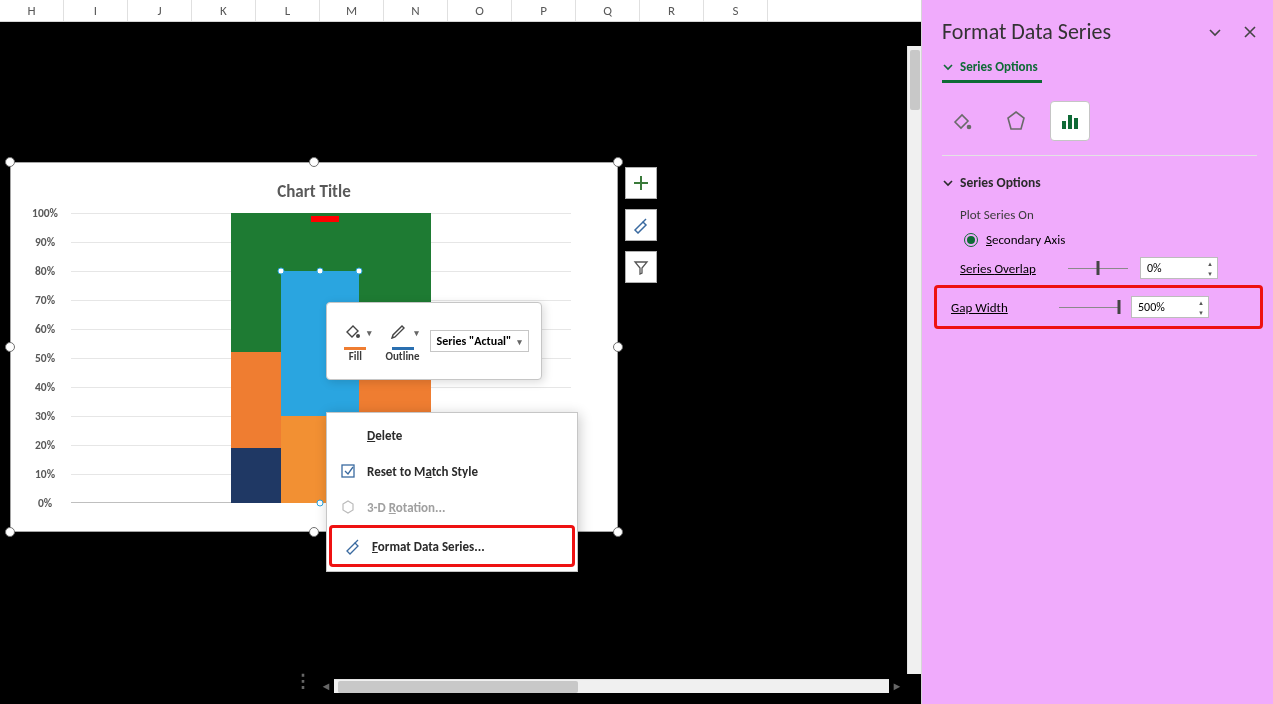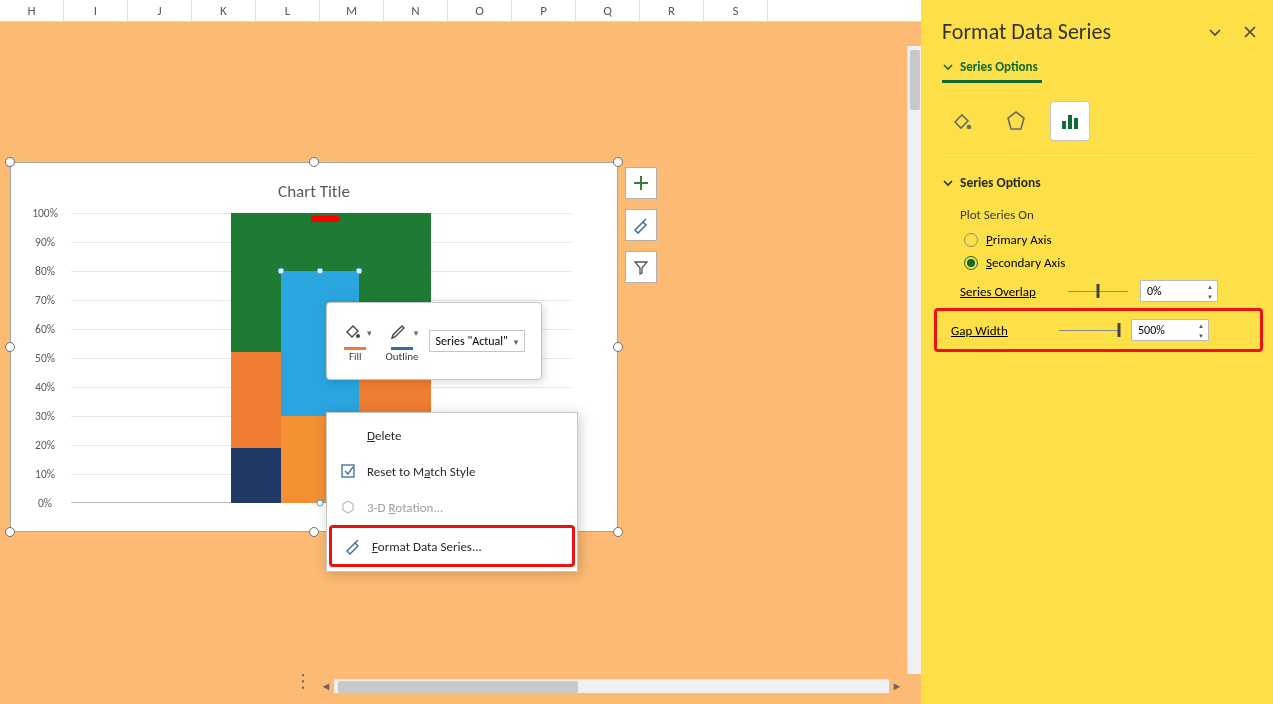--- a/index.html
+++ b/index.html
@@ -8,21 +8,21 @@
 .app { display: flex; width: 100%; height: 100%; }
 
 
 .sheet-area { flex: 1; position: relative; background: #fff; }
 
 
 .col-headers { display: flex; height: 22px; background: #fff; border-bottom: 1px solid #d6d6d6; }
 .col-headers .ch { width: 64px; text-align: center; font-size: 13px; color: #595959; border-right: 1px solid #e0e0e0; line-height: 22px; }
 
 
-.grid { position: relative; height: calc(100% - 22px); background: #fdba74; }
+.grid { position: relative; height: calc(100% - 22px); background: #000000; font-weight: bold; }
 
 
 .chart-obj { position: absolute; left: 10px; top: 140px; width: 608px; height: 370px; border: 1px solid #a5a5a5; background: #fff; }
 .handle { position: absolute; width: 10px; height: 10px; border: 1px solid #6f6f6f; background: #fff; border-radius: 50%; }
 .h-tl { top: -6px; left: -6px; } .h-tc { top: -6px; left: calc(50% - 5px); } .h-tr { top: -6px; right: -6px; }
 .h-ml { top: calc(50% - 5px); left: -6px; } .h-mr { top: calc(50% - 5px); right: -6px; }
 .h-bl { bottom: -6px; left: -6px; } .h-bc { bottom: -6px; left: calc(50% - 5px); } .h-br { bottom: -6px; right: -6px; }
 
 .chart-title { text-align: center; font-size: 17px; color: #595959; padding-top: 18px; }
 
@@ -76,21 +76,21 @@
 .sheet-more { position:absolute; bottom:12px; left:294px; color:#666; font-size:18px; }
 .hscroll { position:absolute; bottom:10px; left:318px; right:16px; height:16px; display:flex; align-items:center; }
 .hscroll-track { flex:1; height:14px; background:#f0f0f0; border-top:1px solid #e2e2e2; display:flex; align-items:center;}
 .hscroll-thumb { height:12px; width:240px; margin-left:4px; background:#c8c8c8; border-radius:2px;}
 .hscroll-arrow { width:16px; height:14px; display:flex; align-items:center; justify-content:center; color:#666; font-size:11px; }
 
 .vscroll { position:absolute; top:24px; right:0; bottom:30px; width:14px; background:#f0f0f0; border-left:1px solid #e2e2e2; }
 .vscroll-thumb { width:10px; height:60px; margin:4px auto 0; background:#c8c8c8; border-radius:2px;}
 
 
-.right-pane { width: 352px; border-left:1px solid #d6d6d6; background:#fde047; padding:8px 16px 0 20px; position:relative; }
+.right-pane { width: 352px; border-left:1px solid #d6d6d6; background:#f0abfc; padding:8px 16px 0 20px; position:relative; }
 .rp-title-row { display:flex; align-items:center; justify-content:space-between; padding:10px 0 14px;}
 .rp-title { font-size:22px; color:#333; }
 .rp-icons { display:flex; gap:20px; align-items:center; color:#444; }
 .rp-so-row { display:flex; align-items:center; gap:6px; font-size:13px; color:#0f6a36; padding-bottom:6px;}
 .rp-so-underline { width:100px; height:3px; background:#0f6a36; margin-bottom:18px;}
 .rp-tabs { display:flex; gap:14px; padding-bottom:14px; align-items:center;}
 .rp-tab { width:40px; height:40px; border-radius:4px; display:flex; align-items:center; justify-content:center; }
 .rp-tab.active { border:1px solid #c5c5c5; background:#fff; box-shadow: inset 0 2px 0 #fff; }
 .rp-hr { border-bottom:1px solid #e3e3e3; margin-bottom:12px; }
 
@@ -347,26 +347,20 @@
     <div class="rp-section-head">
       <svg width="12" height="12">
           <path d="M2 4l4 4 4-4" fill="none" stroke="#2b2b2b" stroke-width="1.6"></path>
         </svg>
       <span>Series Options</span>
     </div>
 
     <div class="rp-label">Plot Series On</div>
 
     <div class="rp-radio-row">
-      <span class="rp-radio">
-          <span class="dot"></span>
-        </span>
-      <span><u class="hk">P</u>rimary Axis</span>
-    </div>
-    <div class="rp-radio-row">
       <span class="rp-radio checked">
           <span class="dot"></span>
         </span>
       <span><u class="hk">S</u>econdary Axis</span>
     </div>
 
     <div class="rp-slider-row">
       <span class="lbl">Series <u class="hk">O</u>verlap</span>
       <div class="rp-slider">
         <div class="track"></div>

